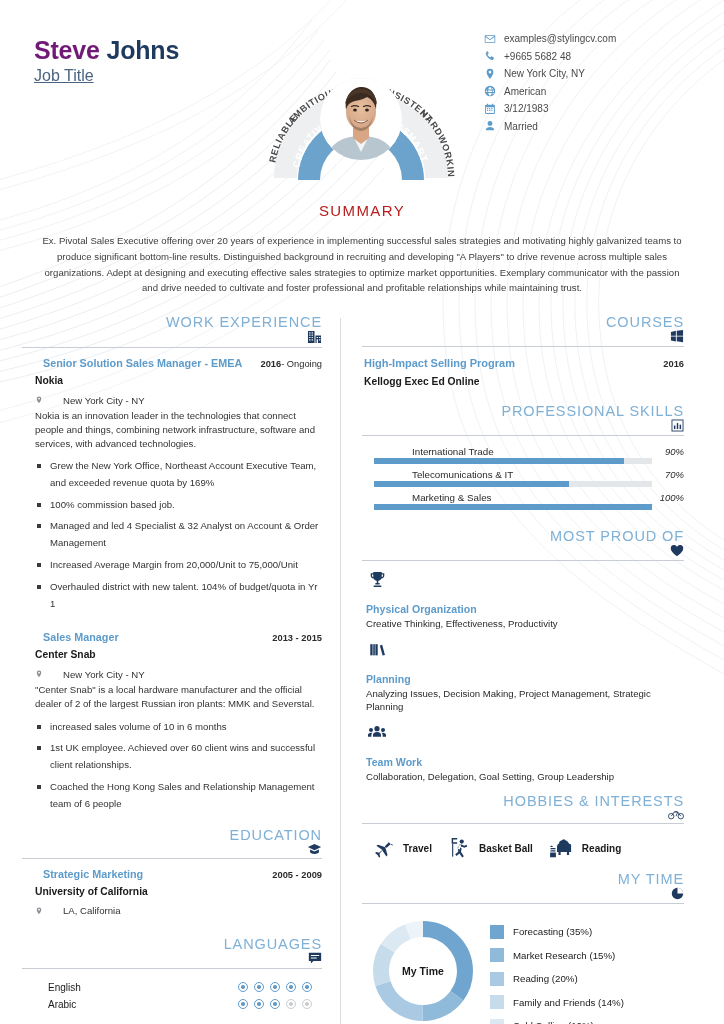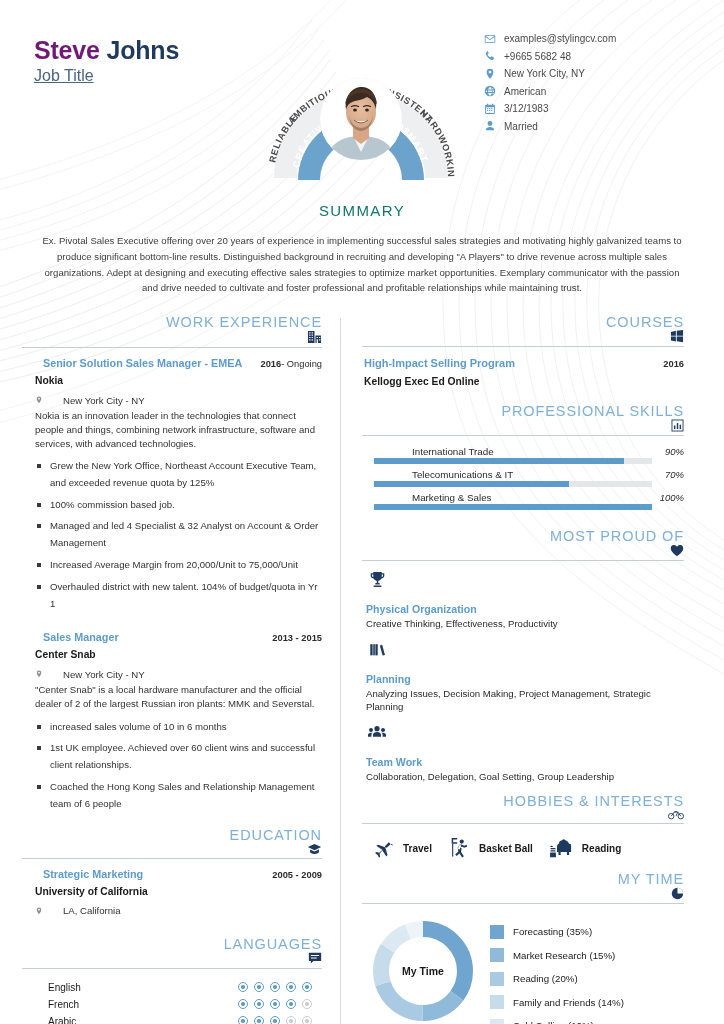--- a/index.html
+++ b/index.html
@@ -32,21 +32,21 @@
 
   
   .contact { position: absolute; right: 26px; top: 30px; width: 215px; z-index: 3; }
   .contact-row { display: flex; align-items: center; gap: 8px; height: 17.5px; }
   .contact-row .ci { width: 13px; height: 13px; flex: 0 0 13px; display:flex; align-items:center; justify-content:center; }
   .contact-row .ci svg { display:block; }
   .contact-row .ct { font-size: 10px; color: #4A4A4A; white-space: nowrap; }
 
   
   .summary-wrap { position: relative; z-index: 3; text-align: center; margin-top: 2px; }
-  .summary-title { font-size: 15px; color: #0f766e; letter-spacing: 1.4px; font-weight: 400; }
+  .summary-title { font-size: 15px; color: #b91c1c; letter-spacing: 1.4px; font-weight: 400; }
   .summary-text { width: 644px; margin: 14px auto 0; font-size: 9.6px; line-height: 1.65; color: #3d3d3d; text-align: center; }
 
   
   .columns { position: relative; z-index: 3; display: flex; margin-top: 18px; padding: 0 24px 0 22px; }
   .col-left { width: 318px; padding-right: 18px; }
   .divider-v { width: 1px; background: #d9dde2; margin: 4px 0 10px 0; align-self: stretch; }
   .col-right { width: 343px; padding-left: 21px; }
 
   
   .sec { margin-bottom: 4px; }
@@ -339,21 +339,21 @@
           </div>
           <div class="entry-org">Nokia</div>
           <div class="entry-loc">
             <span><svg width="8" height="10" viewBox="0 0 16 16" fill="#8a8f95">
                   <path d="M8 1a4.5 4.5 0 0 0-4.5 4.5C3.5 9 8 14.5 8 14.5S12.5 9 12.5 5.5A4.5 4.5 0 0 0 8 1zm0 6.2a1.8 1.8 0 1 1 0-3.6 1.8 1.8 0 0 1 0 3.6z"></path>
                 </svg></span>
             <span class="lt">New York City - NY</span>
           </div>
           <div class="entry-desc">Nokia is an innovation leader in the technologies that connect people and things, combining network infrastructure, software and services, with advanced technologies.</div>
           <ul class="bullets">
-            <li>Grew the New York Office, Northeast Account Executive Team, and exceeded revenue quota by 125%</li>
+            <li>Grew the New York Office, Northeast Account Executive Team, and exceeded revenue quota by 169%</li>
             <li>100% commission based job.</li>
             <li>Managed and led 4 Specialist &amp; 32 Analyst on Account &amp; Order Management</li>
             <li>Increased Average Margin from 20,000/Unit to 75,000/Unit</li>
             <li>Overhauled district with new talent. 104% of budget/quota in Yr 1</li>
           </ul>
         </div>
 
         <div class="entry" style="padding-top:14px;">
           <div class="entry-top">
             <span class="entry-role">Sales Manager</span>
@@ -418,40 +418,20 @@
               <span class="dot">
                   <i></i>
                 </span>
               <span class="dot">
                   <i></i>
                 </span>
               <span class="dot">
                   <i></i>
                 </span>
               <span class="dot">
-                  <i></i>
-                </span>
-            </span>
-          </div>
-          <div class="lang-row">
-            <span class="lang-name">French</span>
-            <span class="dots">
-              <span class="dot">
-                  <i></i>
-                </span>
-              <span class="dot">
-                  <i></i>
-                </span>
-              <span class="dot">
-                  <i></i>
-                </span>
-              <span class="dot">
-                  <i></i>
-                </span>
-              <span class="dot off">
                   <i></i>
                 </span>
             </span>
           </div>
           <div class="lang-row">
             <span class="lang-name">Arabic</span>
             <span class="dots">
               <span class="dot">
                   <i></i>
                 </span>

